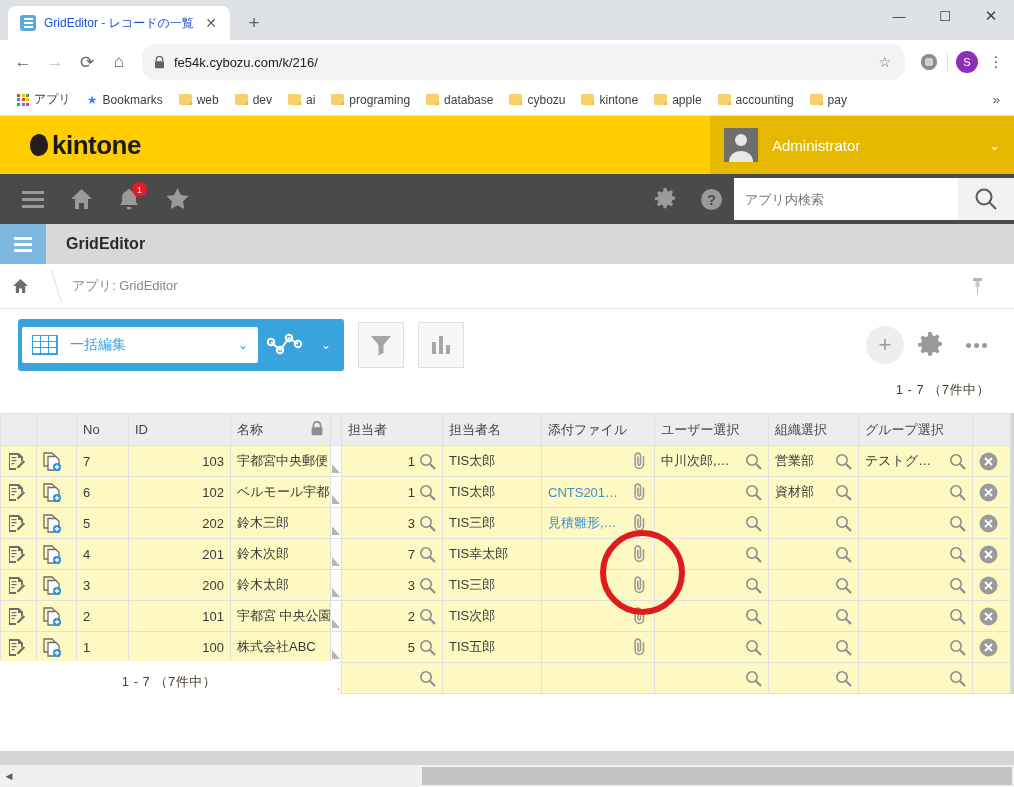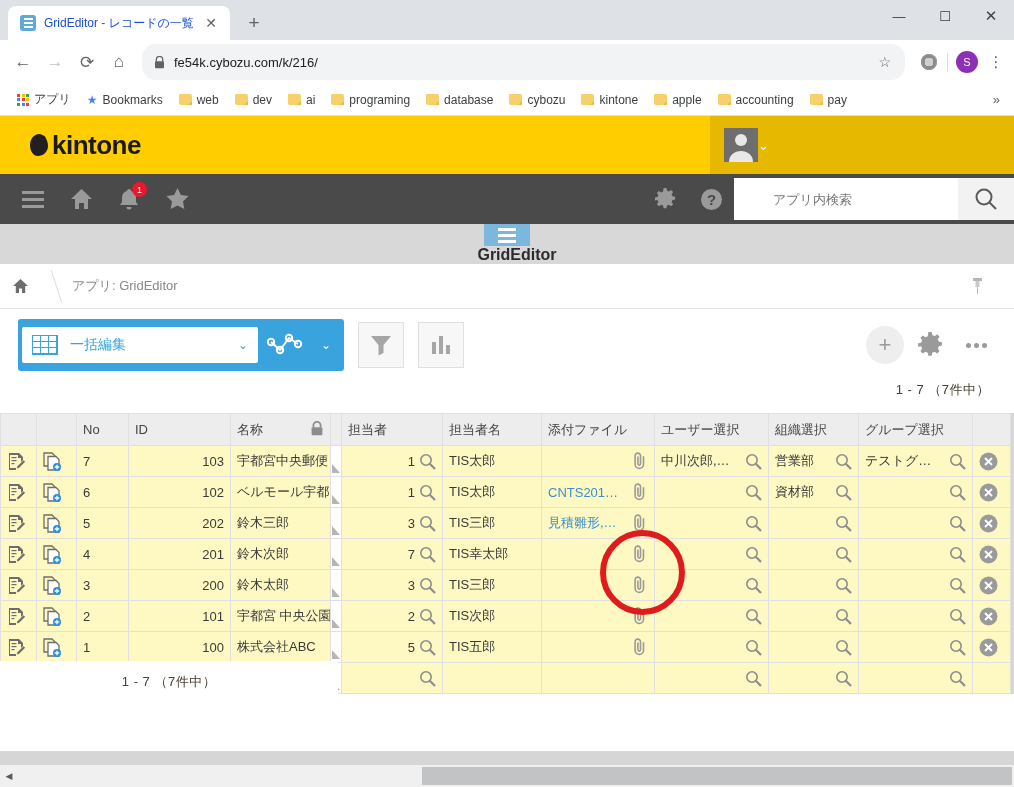--- a/index.html
+++ b/index.html
@@ -94,25 +94,25 @@
   .kt-user-caret { color: #fff; font-size: 13px; }
 
   .kt-navbar { height: 50px; background: #4a4a4a; display: flex; align-items: center; }
   .kt-nav-left { display: flex; align-items: center; padding-left: 10px; gap: 2px; }
   .kt-nav-ico { width: 46px; height: 50px; display:flex; align-items:center; justify-content:center; position: relative; }
   .kt-badge { position: absolute; top: 8px; left: 26px; background: #e8192c; color: #fff;
               font-size: 9px; border-radius: 9px; min-width: 15px; height: 15px;
               display:flex; align-items:center; justify-content:center; padding: 0 3px;}
   .kt-nav-right { margin-left: auto; display: flex; align-items: center; }
   .kt-search-box { width: 224px; height: 42px; background: #fff; display: flex; align-items: center; padding: 0 11px; }
-  .kt-search-box input { border: 0; outline: 0; width: 100%; font-size: 13px; color: #404040; font-family: inherit; background: transparent; margin-left: 28px;}
+  .kt-search-box input { border: 0; outline: 0; width: 100%; font-size: 13px; color: #404040; font-family: inherit; background: transparent;}
   .kt-search-btn { width: 56px; height: 42px; background: #f2f2f2; display: flex; align-items:center; justify-content:center; }
 
   
-  .app-titlebar { height: 40px; background: #d8d8d8; display: flex; align-items: center; flex-direction: column; }
+  .app-titlebar { height: 40px; background: #d8d8d8; display: flex; align-items: center; }
   .app-icon { width: 46px; height: 40px; background: #7cb7dd; display:flex; align-items:center; justify-content:center; }
   .app-icon .bars { display:flex; flex-direction: column; gap: 3px; }
   .app-icon .bars i { display:block; width:18px; height:3px; background:#fff;}
   .app-title { margin-left: 20px; font-size: 16px; font-weight: bold; color: #2b2b2b; }
 
   .breadcrumb { height: 45px; background: #fff; display: flex; align-items: center;
                 border-bottom: 1px solid #e3e3e3; position: relative;}
   .bc-home { width: 40px; display:flex; align-items:center; justify-content:center; color:#6d6d6d;}
   .bc-sep { width: 18px; height: 45px; position: relative; }
   .bc-sep:after { content:''; position:absolute; left:0; top:6px; width: 16px; height: 33px;
@@ -299,20 +299,21 @@
       <span>kintone</span>
     </span>
   </div>
   <div class="kt-user">
     <span class="kt-user-avatar">
       <svg width="34" height="34" viewBox="0 0 34 34">
           <circle cx="17" cy="12" r="6" fill="#e8e8e8"></circle>
           <path d="M5 34c0-7 5.5-11 12-11s12 4 12 11z" fill="#e8e8e8"></path>
         </svg>
     </span>
+    <span class="kt-user-name">Administrator</span>
     <span class="kt-user-caret">⌄</span>
   </div>
 </div>
 
 <div class="kt-navbar">
   <div class="kt-nav-left">
     <div class="kt-nav-ico">
       <svg width="22" height="17" viewBox="0 0 22 17">
           <rect y="0" width="22" height="3" fill="#9a9a9a"></rect>
           <rect y="7" width="22" height="3" fill="#9a9a9a"></rect>

